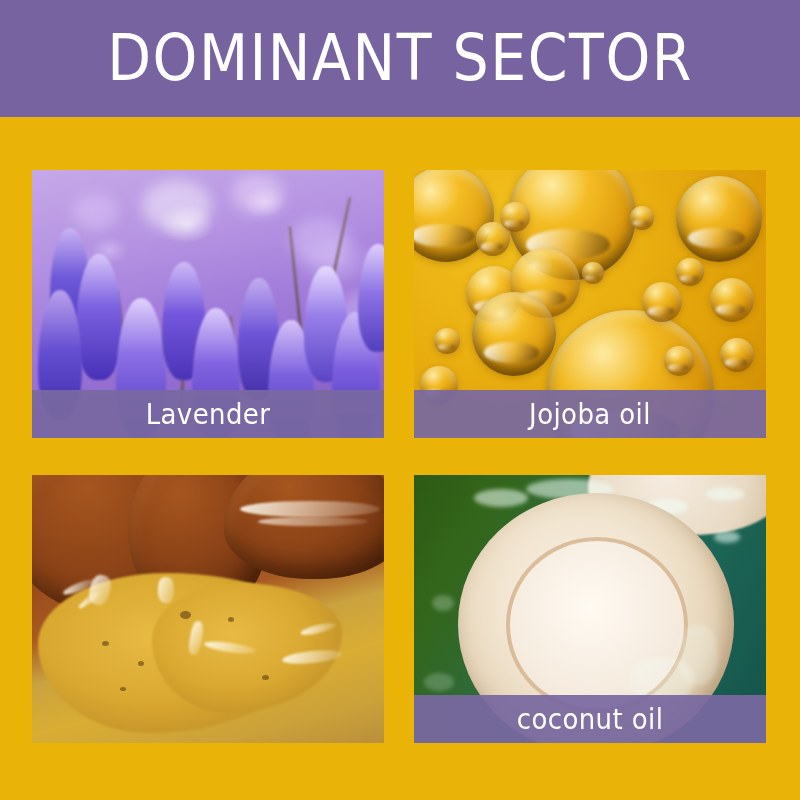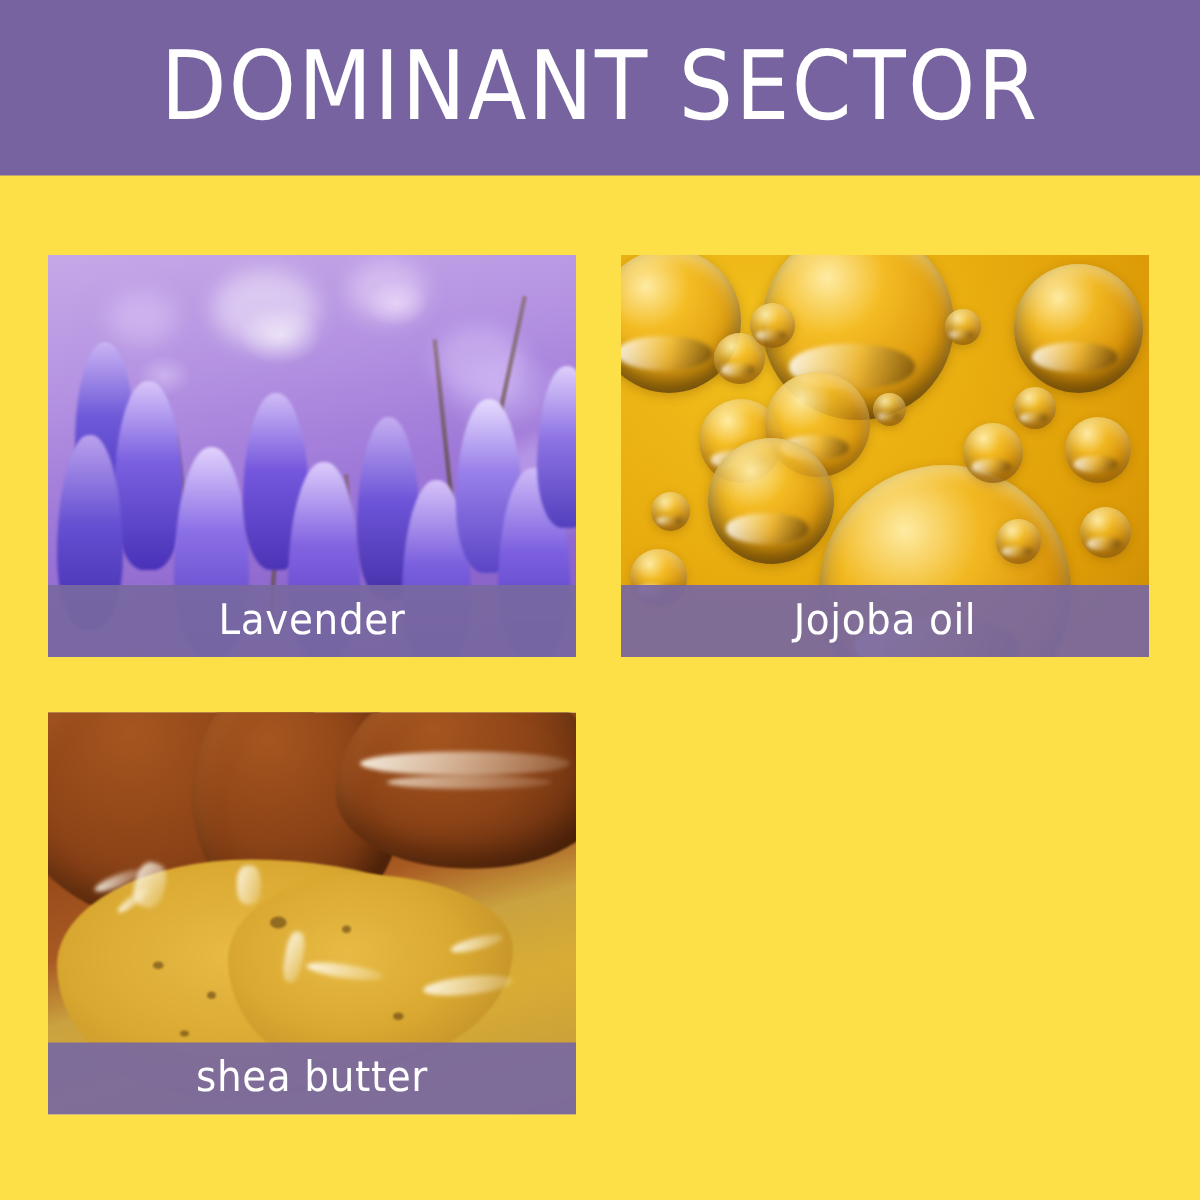--- a/index.html
+++ b/index.html
@@ -5,21 +5,21 @@
   * { margin:0; padding:0; box-sizing:border-box; }
   html, body {
     width:800px; height:800px;
     background:#ffffff;
     font-family:"DejaVu Sans", sans-serif;
     overflow:hidden;
   }
   #page {
     position:relative;
     width:800px; height:800px;
-    background:#fde047;
+    background:#eab308;
   }
 
   
   #header-banner {
     position:absolute;
     left:0; top:0;
     width:800px; height:117px;
     background:#76639f;
     display:flex;
     align-items:center;
@@ -286,20 +286,38 @@
         <div class="shea-gloss" style="left:172px;top:168px;width:52px;height:9px;transform:rotate(8deg);"></div>
         <div class="shea-gloss" style="left:250px;top:176px;width:60px;height:12px;transform:rotate(-6deg);"></div>
         <div class="shea-gloss" style="left:268px;top:150px;width:36px;height:8px;transform:rotate(-14deg);"></div>
         <div class="shea-speck" style="left:148px;top:136px;width:11px;height:8px;"></div>
         <div class="shea-speck" style="left:70px;top:166px;width:7px;height:5px;"></div>
         <div class="shea-speck" style="left:106px;top:186px;width:6px;height:5px;"></div>
         <div class="shea-speck" style="left:196px;top:142px;width:6px;height:5px;"></div>
         <div class="shea-speck" style="left:230px;top:200px;width:7px;height:5px;"></div>
         <div class="shea-speck" style="left:88px;top:212px;width:6px;height:4px;"></div>
       </div>
+    </div>
+
+    <div class="card col-right row-bottom">
+      <div class="card-photo photo-coconut">
+        <div class="coco-top" style="left:174px;top:-56px;width:196px;height:116px;"></div>
+        <div class="coco-splash" style="left:60px;top:14px;width:54px;height:18px;"></div>
+        <div class="coco-splash" style="left:112px;top:4px;width:88px;height:20px;"></div>
+        <div class="coco-splash" style="left:232px;top:24px;width:42px;height:16px;"></div>
+        <div class="coco-splash" style="left:292px;top:12px;width:38px;height:14px;"></div>
+        <div class="coco-splash" style="left:300px;top:56px;width:26px;height:12px;"></div>
+
+        <div class="coco-half" style="left:44px;top:18px;width:276px;height:262px;"></div>
+        <div class="coco-inner" style="left:92px;top:62px;width:182px;height:176px;"></div>
+
+        <div class="coco-splash" style="left:216px;top:182px;width:64px;height:46px;border-radius:46%;opacity:0.5;"></div>
+        <div class="coco-splash" style="left:264px;top:150px;width:40px;height:60px;border-radius:44%;opacity:0.42;"></div>
+        <div class="coco-splash" style="left:18px;top:120px;width:22px;height:16px;opacity:0.45;"></div>
+        <div class="coco-splash" style="left:10px;top:198px;width:30px;height:18px;opacity:0.38;"></div>
+      </div>
       <div class="card-label">
-        <span class="card-label-text">shea butter</span>
+        <span class="card-label-text">coconut oil</span>
       </div>
     </div>
-
 
   </div>
 </div>
 
 </body></html>

